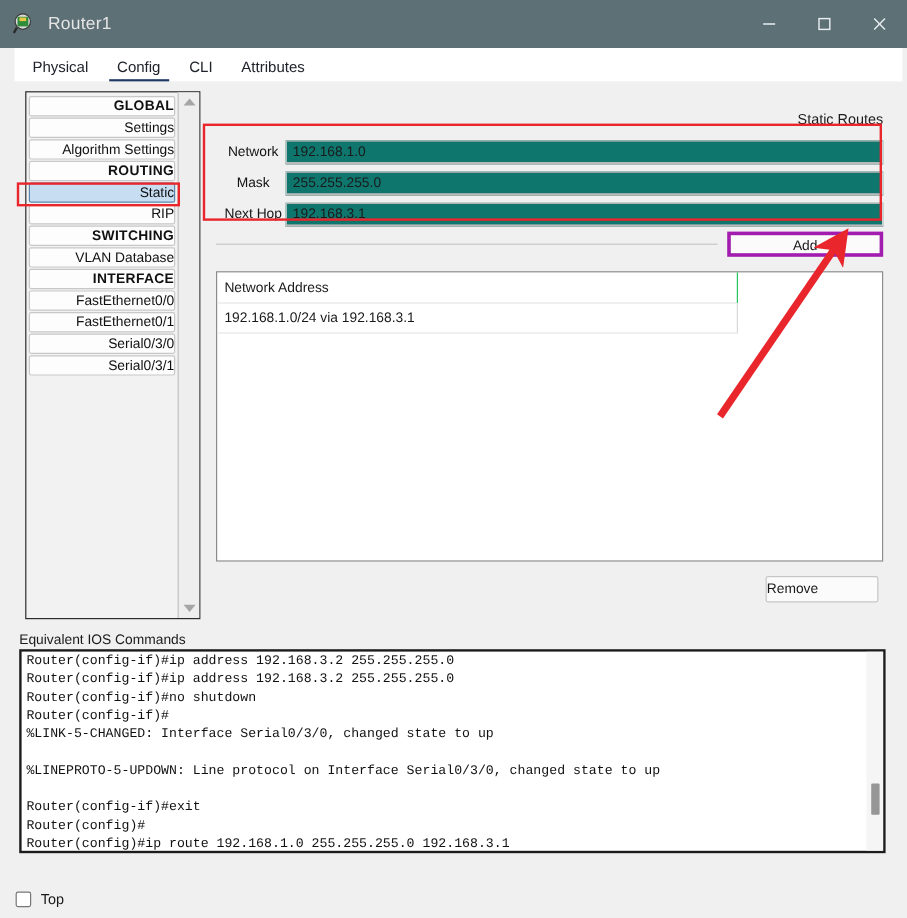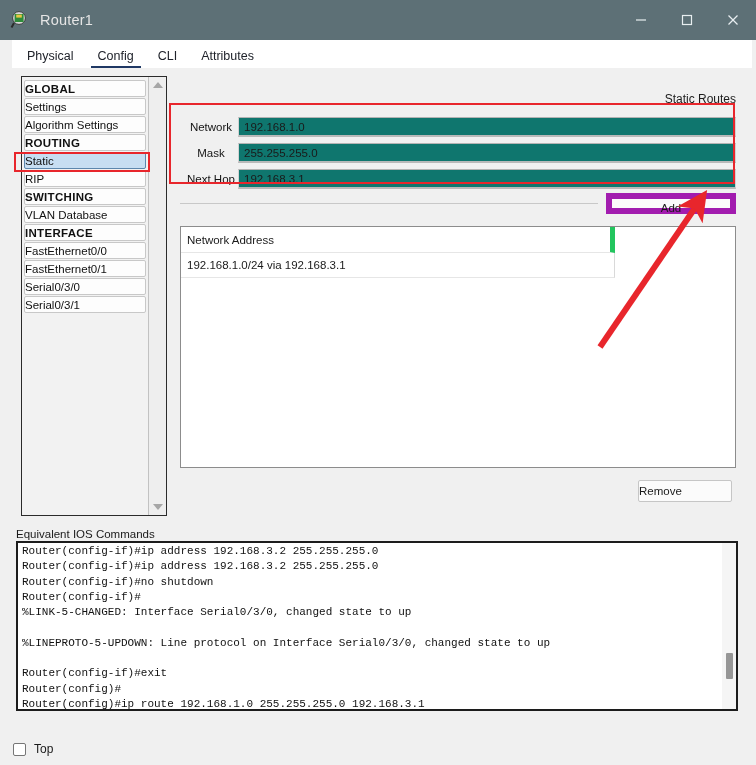--- a/index.html
+++ b/index.html
@@ -101,21 +101,21 @@
   }
   .sidelist {
     width: 127px;
     padding: 2px 1px 0 1px;
     box-sizing: border-box;
   }
   .side-item {
     height: 17px;
     line-height: 16px;
     margin: 1px 1px;
-    text-align: left;
+    text-align: right;
     font-size: 11.5px;
     color: #101010;
     background: #fdfdfd;
     border: 1px solid #c8c8c8;
     border-radius: 2px;
     box-sizing: border-box;
     white-space: nowrap;
     overflow: hidden;
   }
   .side-item.header {
@@ -207,41 +207,41 @@
     margin-right: 8px;
   }
   .addbtn {
     width: 130px;
     height: 21px;
     line-height: 19px;
     text-align: center;
     font-size: 11.5px;
     color: #1a1a1a;
     background: #fbfbfb;
-    border: 6px solid #a21caf;
+    border: 3px solid #a21caf;
     box-sizing: border-box;
   }
 
   .listbox {
     position: absolute;
     left: 4px; top: 150px;
     width: 556px;
     height: 242px;
     background: #ffffff;
     border: 1px solid #8c8c8c;
     box-sizing: border-box;
   }
   .listhead {
     height: 26px;
     line-height: 26px;
     padding-left: 6px;
     font-size: 11.5px;
     color: #1a1a1a;
     border-bottom: 1px solid #e6e6e6;
-    border-right: 5px solid #22c55e;
+    border-right: 1px solid #22c55e;
     width: 434px;
     box-sizing: border-box;
   }
   .listrow {
     height: 25px;
     line-height: 25px;
     padding-left: 6px;
     font-size: 11.5px;
     color: #1a1a1a;
     border-bottom: 1px solid #e6e6e6;

